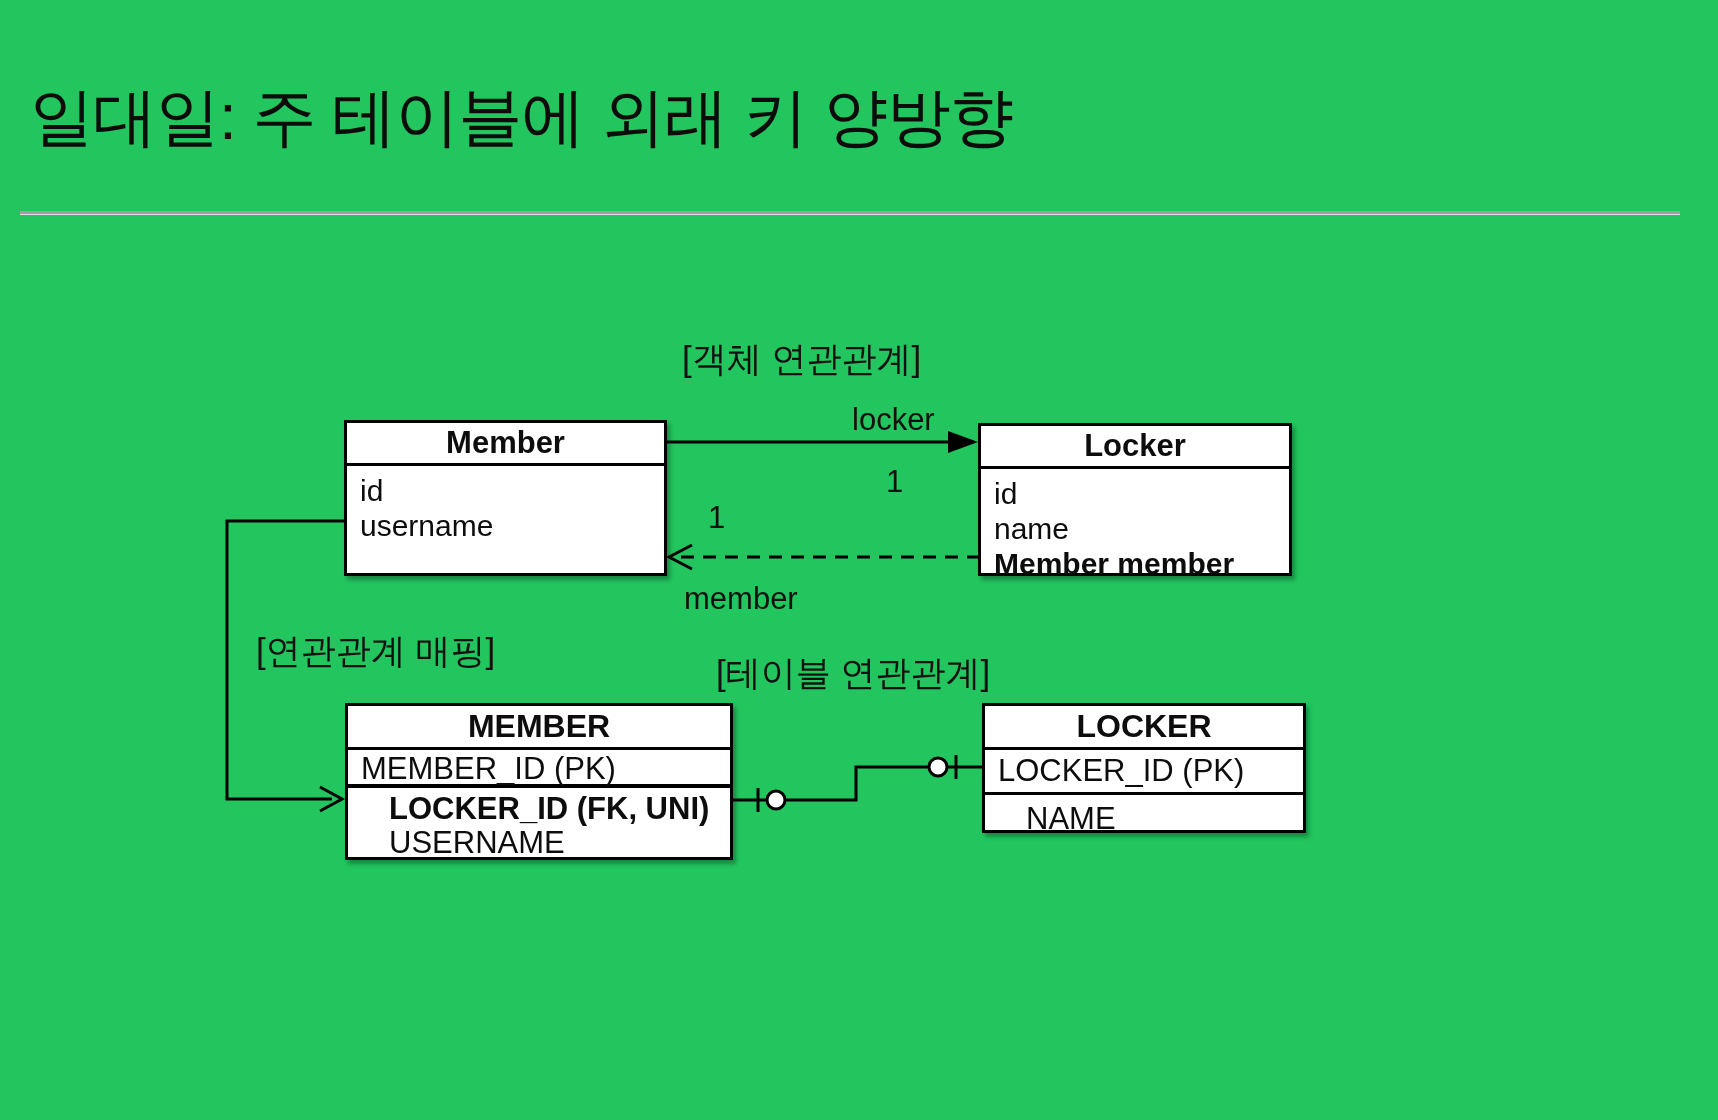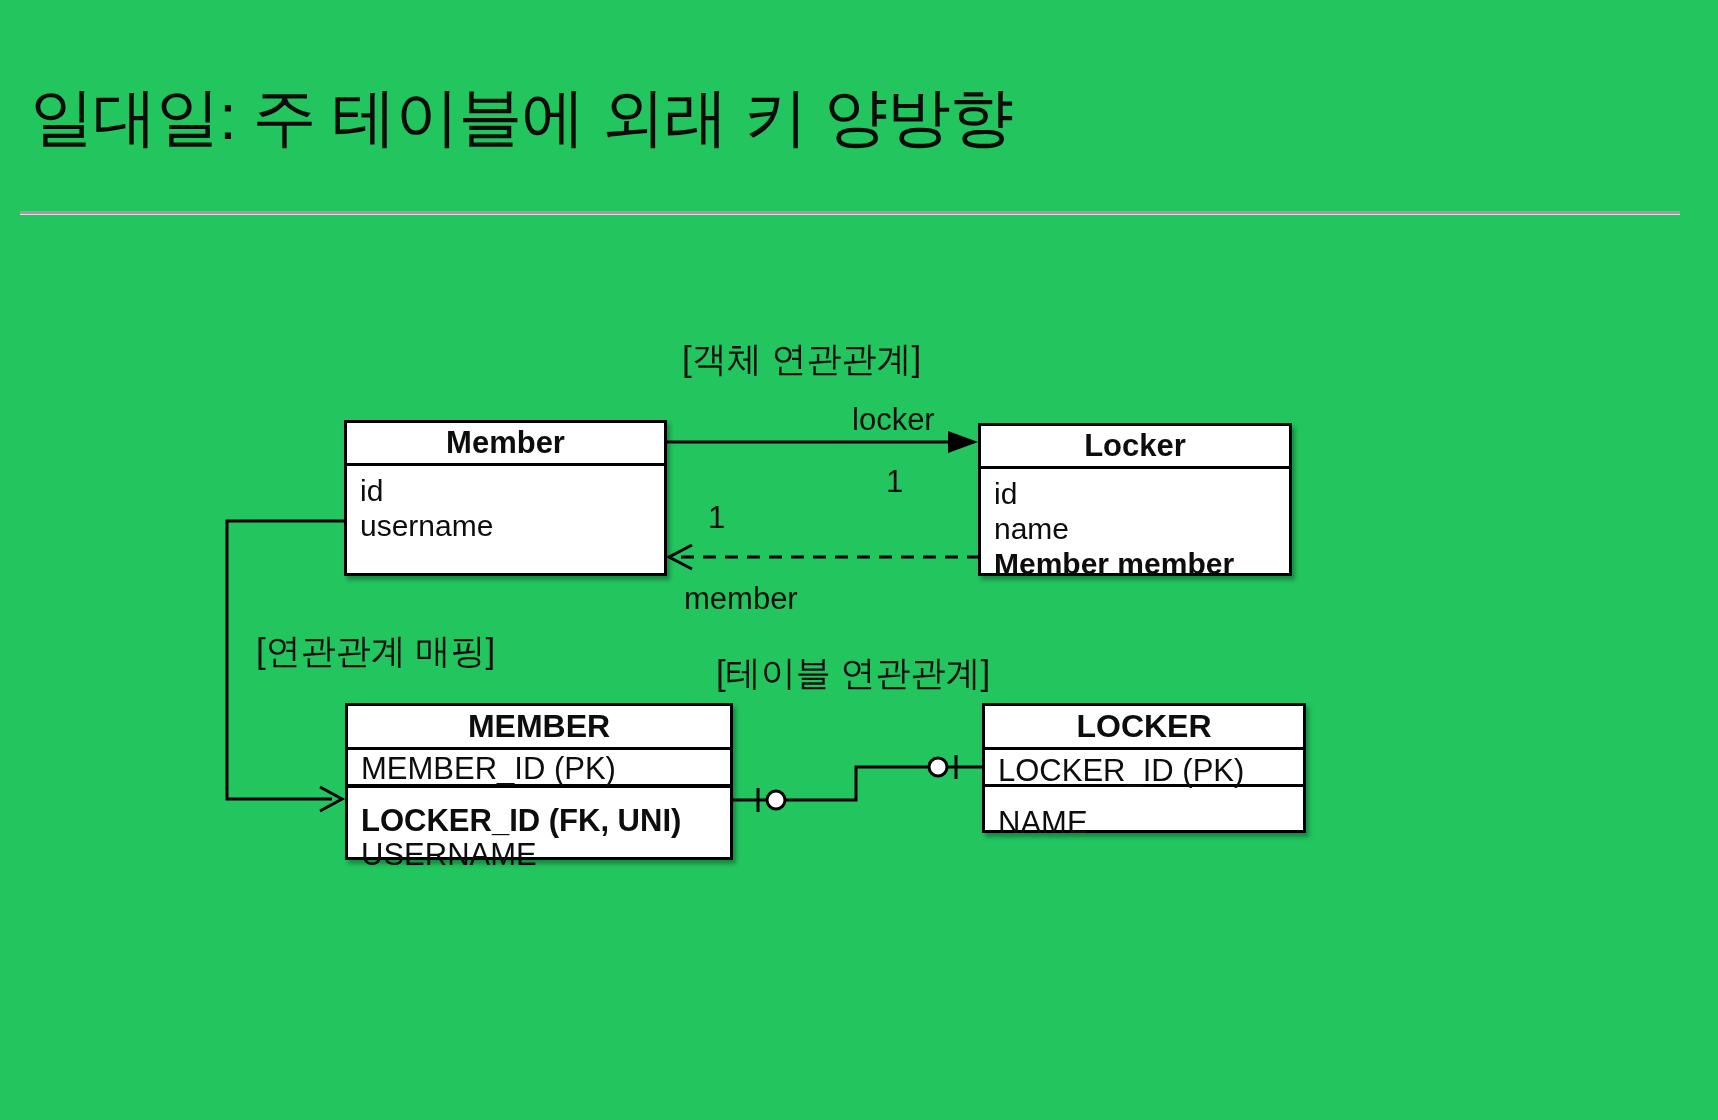--- a/index.html
+++ b/index.html
@@ -39,23 +39,23 @@
   
   .obj-box .ebox-title { height:43px; line-height:40px; }
   .obj-box .ebox-body  { padding-top:7px; }
   .obj-box .erow { line-height:35px; }
   
   .tbl-box .ebox-title { height:44px; line-height:41px; font-size:32px; }
   .tbl-box .pk-row {
     box-sizing:border-box; height:38px; line-height:38px; padding-left:13px;
     font-size:31px; border-bottom:4px solid #000; white-space:nowrap;
   }
-  .tbl-box .ebox-body { padding-top:16px; }
+  .tbl-box .ebox-body { padding-top:4px;margin-left:28px; }
   .tbl-box .erow { line-height:34px; font-size:31px; }
-  .locker-tbl .pk-row { height:37px; line-height:42px; border-bottom:3px solid #000; }
+  .locker-tbl .pk-row { height:45px; line-height:42px; border-bottom:3px solid #000; }
   .locker-tbl .erow { line-height:40px; }
   
   #overlay {
     position:absolute; left:0; top:0; width:1718px; height:1120px; pointer-events:none;
   }
 </style>
 </head>
 <body>
 
 <div id="slide">

